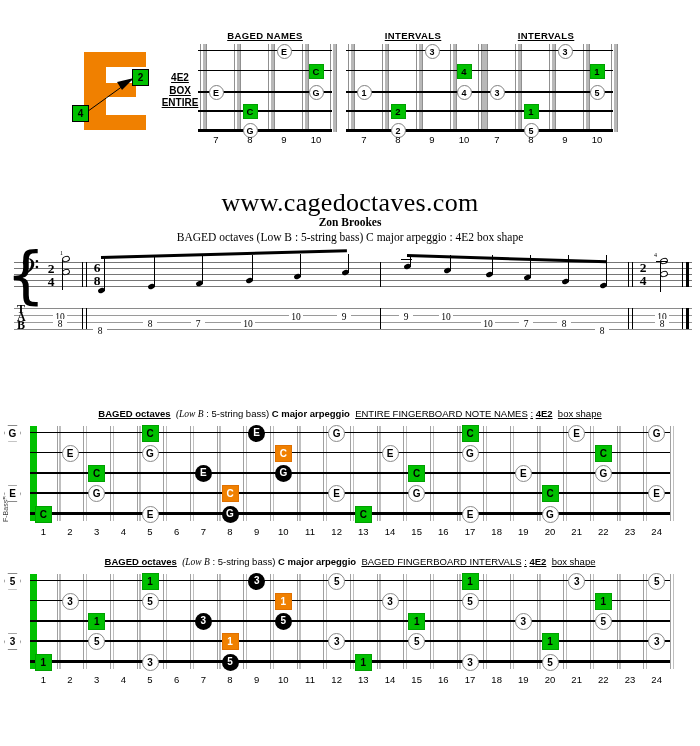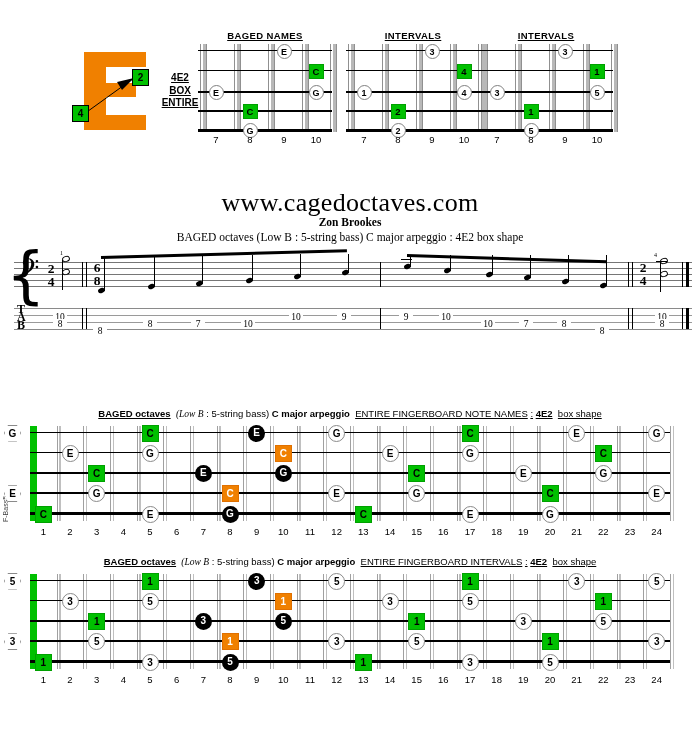--- a/index.html
+++ b/index.html
@@ -476,21 +476,21 @@
       <div class="fb-num" style="left: 615.667px;">24</div>
     </div>
 </div>
 
 <div class="fb-wrap" id="fb1" style="top:556px;height:140px;">
   <div class="fb-caption">
     <b class="u">BAGED octaves</b>
     <span>&nbsp;</span><i>(Low B</i>
     <span>: 5-string bass)</span>
     <b>C major arpeggio</b>
-    <span>&nbsp;</span><span class="u">ENTIRE FINGERBOARD  INTERVALS</span>
+    <span>&nbsp;</span><span class="u">BAGED FINGERBOARD  INTERVALS</span>
     <span class="u">:</span>
     <b class="u">4E2</b>
     <span>&nbsp;</span><span class="u">box shape</span>
   </div>
   <div class="fb-board">
       <div class="fb-fret" style="left: 26.6667px;"></div>
       <div class="fb-fret2" style="left: 29.1667px;"></div>
       <div class="fb-fret" style="left: 53.3333px;"></div>
       <div class="fb-fret2" style="left: 55.8333px;"></div>
       <div class="fb-fret" style="left: 80px;"></div>

